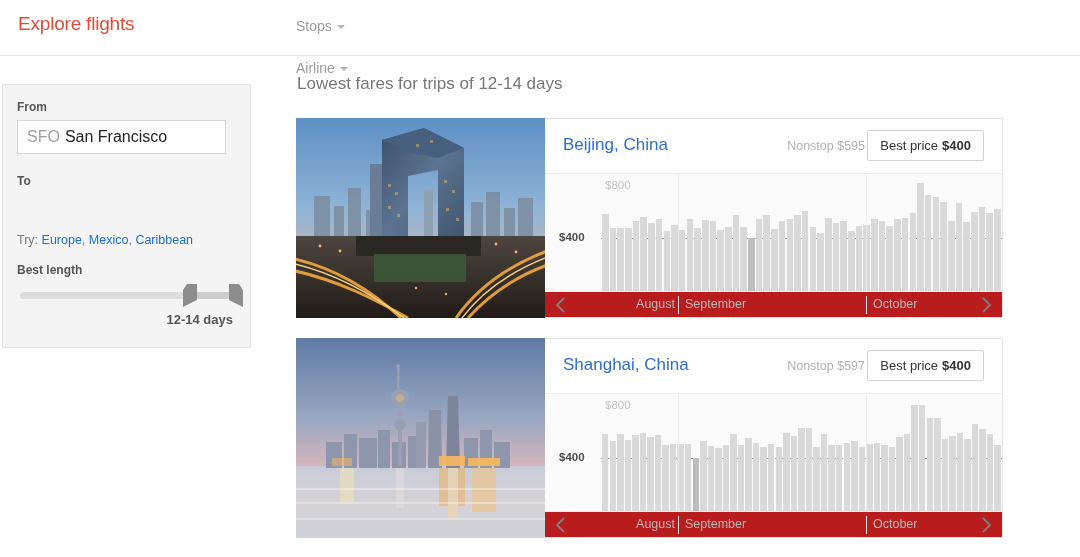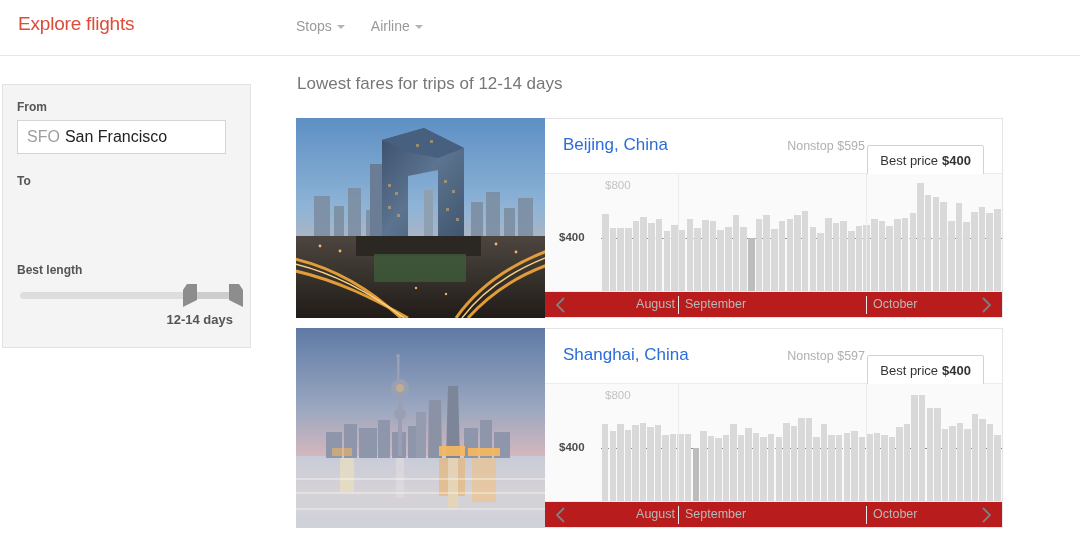--- a/index.html
+++ b/index.html
@@ -14,21 +14,21 @@
 
   
   .topbar {
     position: absolute; left: 0; top: 0; width: 1080px; height: 56px;
     border-bottom: 1px solid #e6e6e6; background: #fff;
   }
   .brand {
     position: absolute; left: 18px; top: 13px;
     font-size: 19px; color: #dd4b39; letter-spacing: -0.2px;
   }
-  .nav { position: absolute; left: 296px; top: 18px; display: flex; gap: 26px; }
+  .nav { position: absolute; left: 296px; top: 18px; display: flex; gap: 26px; flex-direction: column; }
   .nav-item {
     font-size: 14px; color: #9a9a9a; display: flex; align-items: center; gap: 5px;
     cursor: pointer;
   }
   .caret {
     width: 0; height: 0; border-left: 4px solid transparent;
     border-right: 4px solid transparent; border-top: 4px solid #b4b4b4;
     display: inline-block; margin-top: 2px;
   }
 
@@ -84,21 +84,21 @@
   .section-title {
     position: absolute; left: 297px; top: 74px;
     font-size: 17px; color: #777;
   }
 
   .card {
     position: absolute; left: 296px; width: 707px; height: 200px;
     background: #fff;
   }
   .card-1 { top: 118px; }
-  .card-2 { top: 328px; }
+  .card-2 { top: 338px; }
 
   .thumb {
     position: absolute; left: 0; top: 0; width: 249px; height: 200px;
     overflow: hidden;
   }
   .thumb svg { display: block; }
 
   .card-body {
     position: absolute; left: 249px; top: 0; width: 458px; height: 200px;
     border: 1px solid #e4e4e4; border-left: none; background: #fff;
@@ -113,21 +113,20 @@
   .nonstop {
     position: absolute; right: 137px; top: 20px;
     font-size: 12.5px; color: #b0b0b0; white-space: nowrap;
   }
   .bestprice {
     position: absolute; right: 18px; top: 11px;
     height: 31px; padding: 0 12px;
     border: 1px solid #d2d2d2; border-radius: 2px; background: #fff;
     font-size: 13px; color: #333; display: flex; align-items: center;
     cursor: pointer;
-    margin-top: 15px;
   }
   .bestprice b { margin-left: 4px; }
 
   
   .chart {
     position: relative; height: 117px; background: #fafafa;
     overflow: hidden;
   }
   .ylab {
     position: absolute; font-size: 11.5px;
@@ -189,20 +188,26 @@
 
   <div class="panel">
     <div class="field-label lbl-from">From</div>
     <div class="textinput in-from">
       <span class="code">SFO</span>
       <span>San Francisco</span>
     </div>
 
     <div class="field-label lbl-to">To</div>
 
+    <div class="try">
+      <span>Try:</span>
+      <a>Europe</a><span>,</span>
+      <a>Mexico</a><span>,</span>
+      <a>Caribbean</a>
+    </div>
 
     <div class="field-label lbl-trip">Best length</div>
     <div class="slider-track">
       <div class="slider-fill"></div>
       <div class="handle handle-l">
         <svg width="15" height="23" viewBox="0 0 15 23">
           <path d="M14 0 H4 L0 6 V23 L14 16 Z" fill="#8d8d8d"></path>
         </svg>
       </div>
       <div class="handle handle-r">

